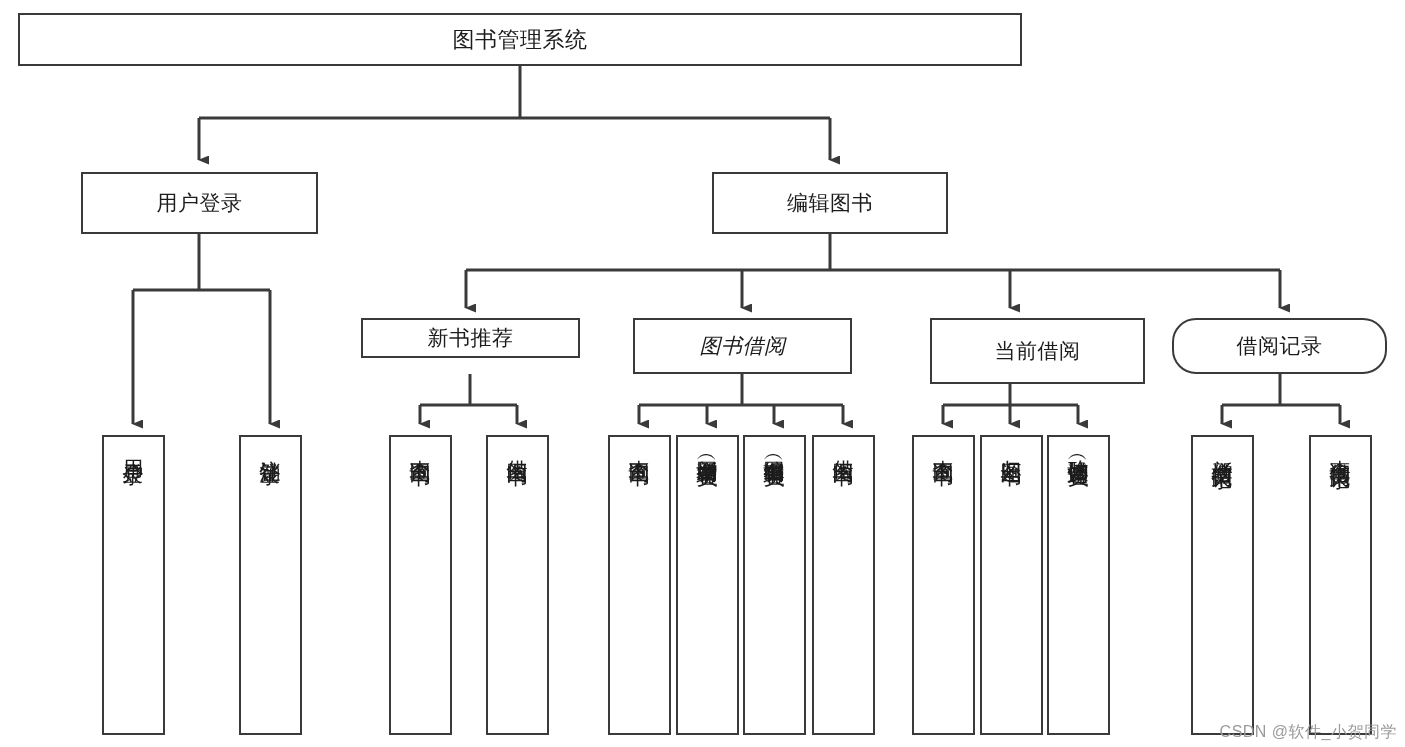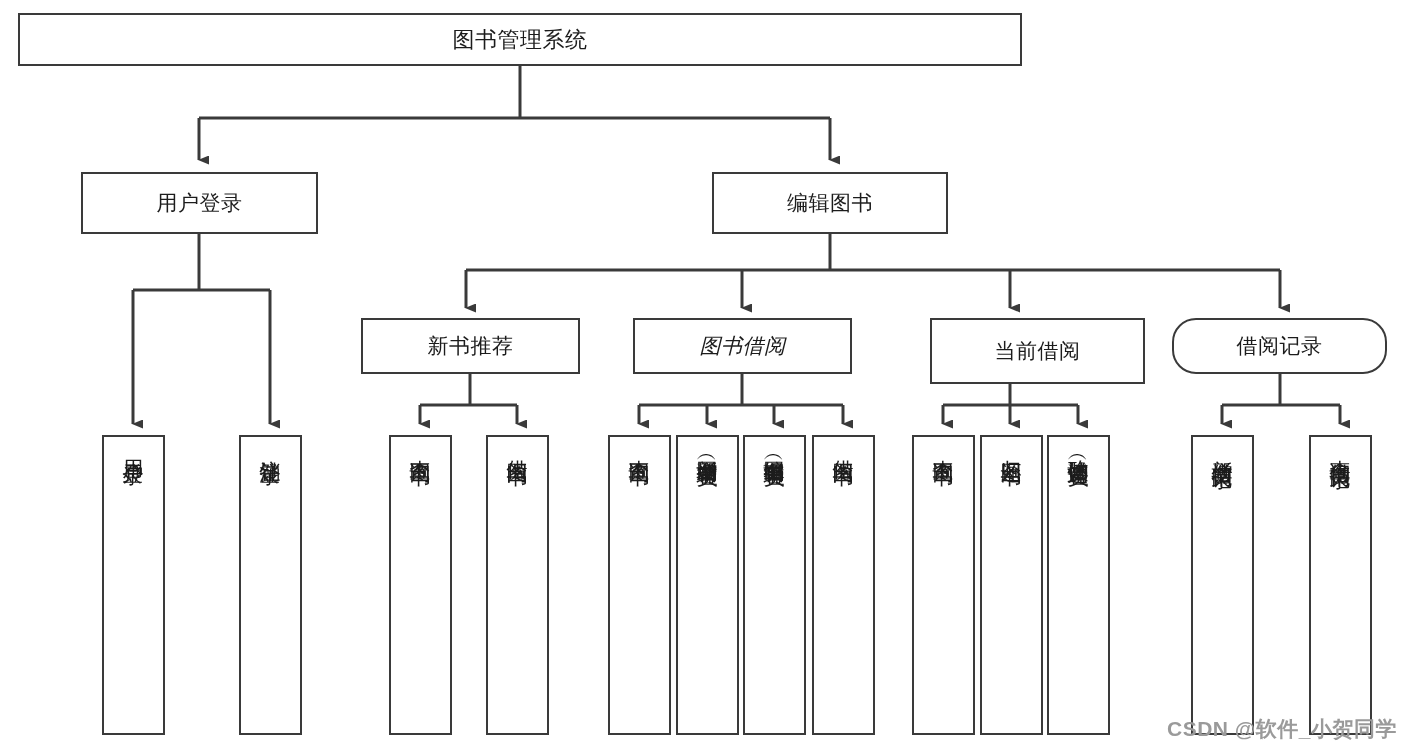--- a/index.html
+++ b/index.html
@@ -65,25 +65,24 @@
     white-space: nowrap;
     margin-top: 2px;
   }
   .node.vert.tall .node-label {
     letter-spacing: 1px;
   }
   .watermark {
     position: absolute;
     right: 8px;
     bottom: 4px;
-    font-size: 21px;
+    font-size: 16px;
     color: #9a9a9a;
     letter-spacing: 0.5px;
     white-space: nowrap;
-    font-weight: bold;
   }
 </style>
 </head>
 <body>
 
 <div id="diagram-canvas">
 
   <svg id="edge-layer" viewBox="0 0 1405 747" xmlns="http://www.w3.org/2000/svg">
     <defs>
       <marker id="arrowhead" markerWidth="9" markerHeight="11" refX="4.5" refY="10" orient="auto" markerUnits="userSpaceOnUse">
@@ -138,21 +137,21 @@
     <span class="node-label">图书管理系统</span>
   </div>
 
   <div class="node horiz" style="left:81px; top:172px; width:237px; height:62px;">
     <span class="node-label">用户登录</span>
   </div>
   <div class="node horiz" style="left:712px; top:172px; width:236px; height:62px;">
     <span class="node-label">编辑图书</span>
   </div>
 
-  <div class="node horiz" style="left:361px; top:318px; width:219px; height:56px;">
+  <div class="node horiz" style="left:361px; top:318px; width:219px; height:40px;">
     <span class="node-label">新书推荐</span>
   </div>
   <div class="node horiz" style="left:633px; top:318px; width:219px; height:56px;font-style:italic;">
     <span class="node-label">图书借阅</span>
   </div>
   <div class="node horiz" style="left:930px; top:318px; width:215px; height:66px;">
     <span class="node-label">当前借阅</span>
   </div>
   <div class="node horiz" style="left:1172px; top:318px; width:215px; height:56px;border-radius:24px;">
     <span class="node-label">借阅记录</span>

